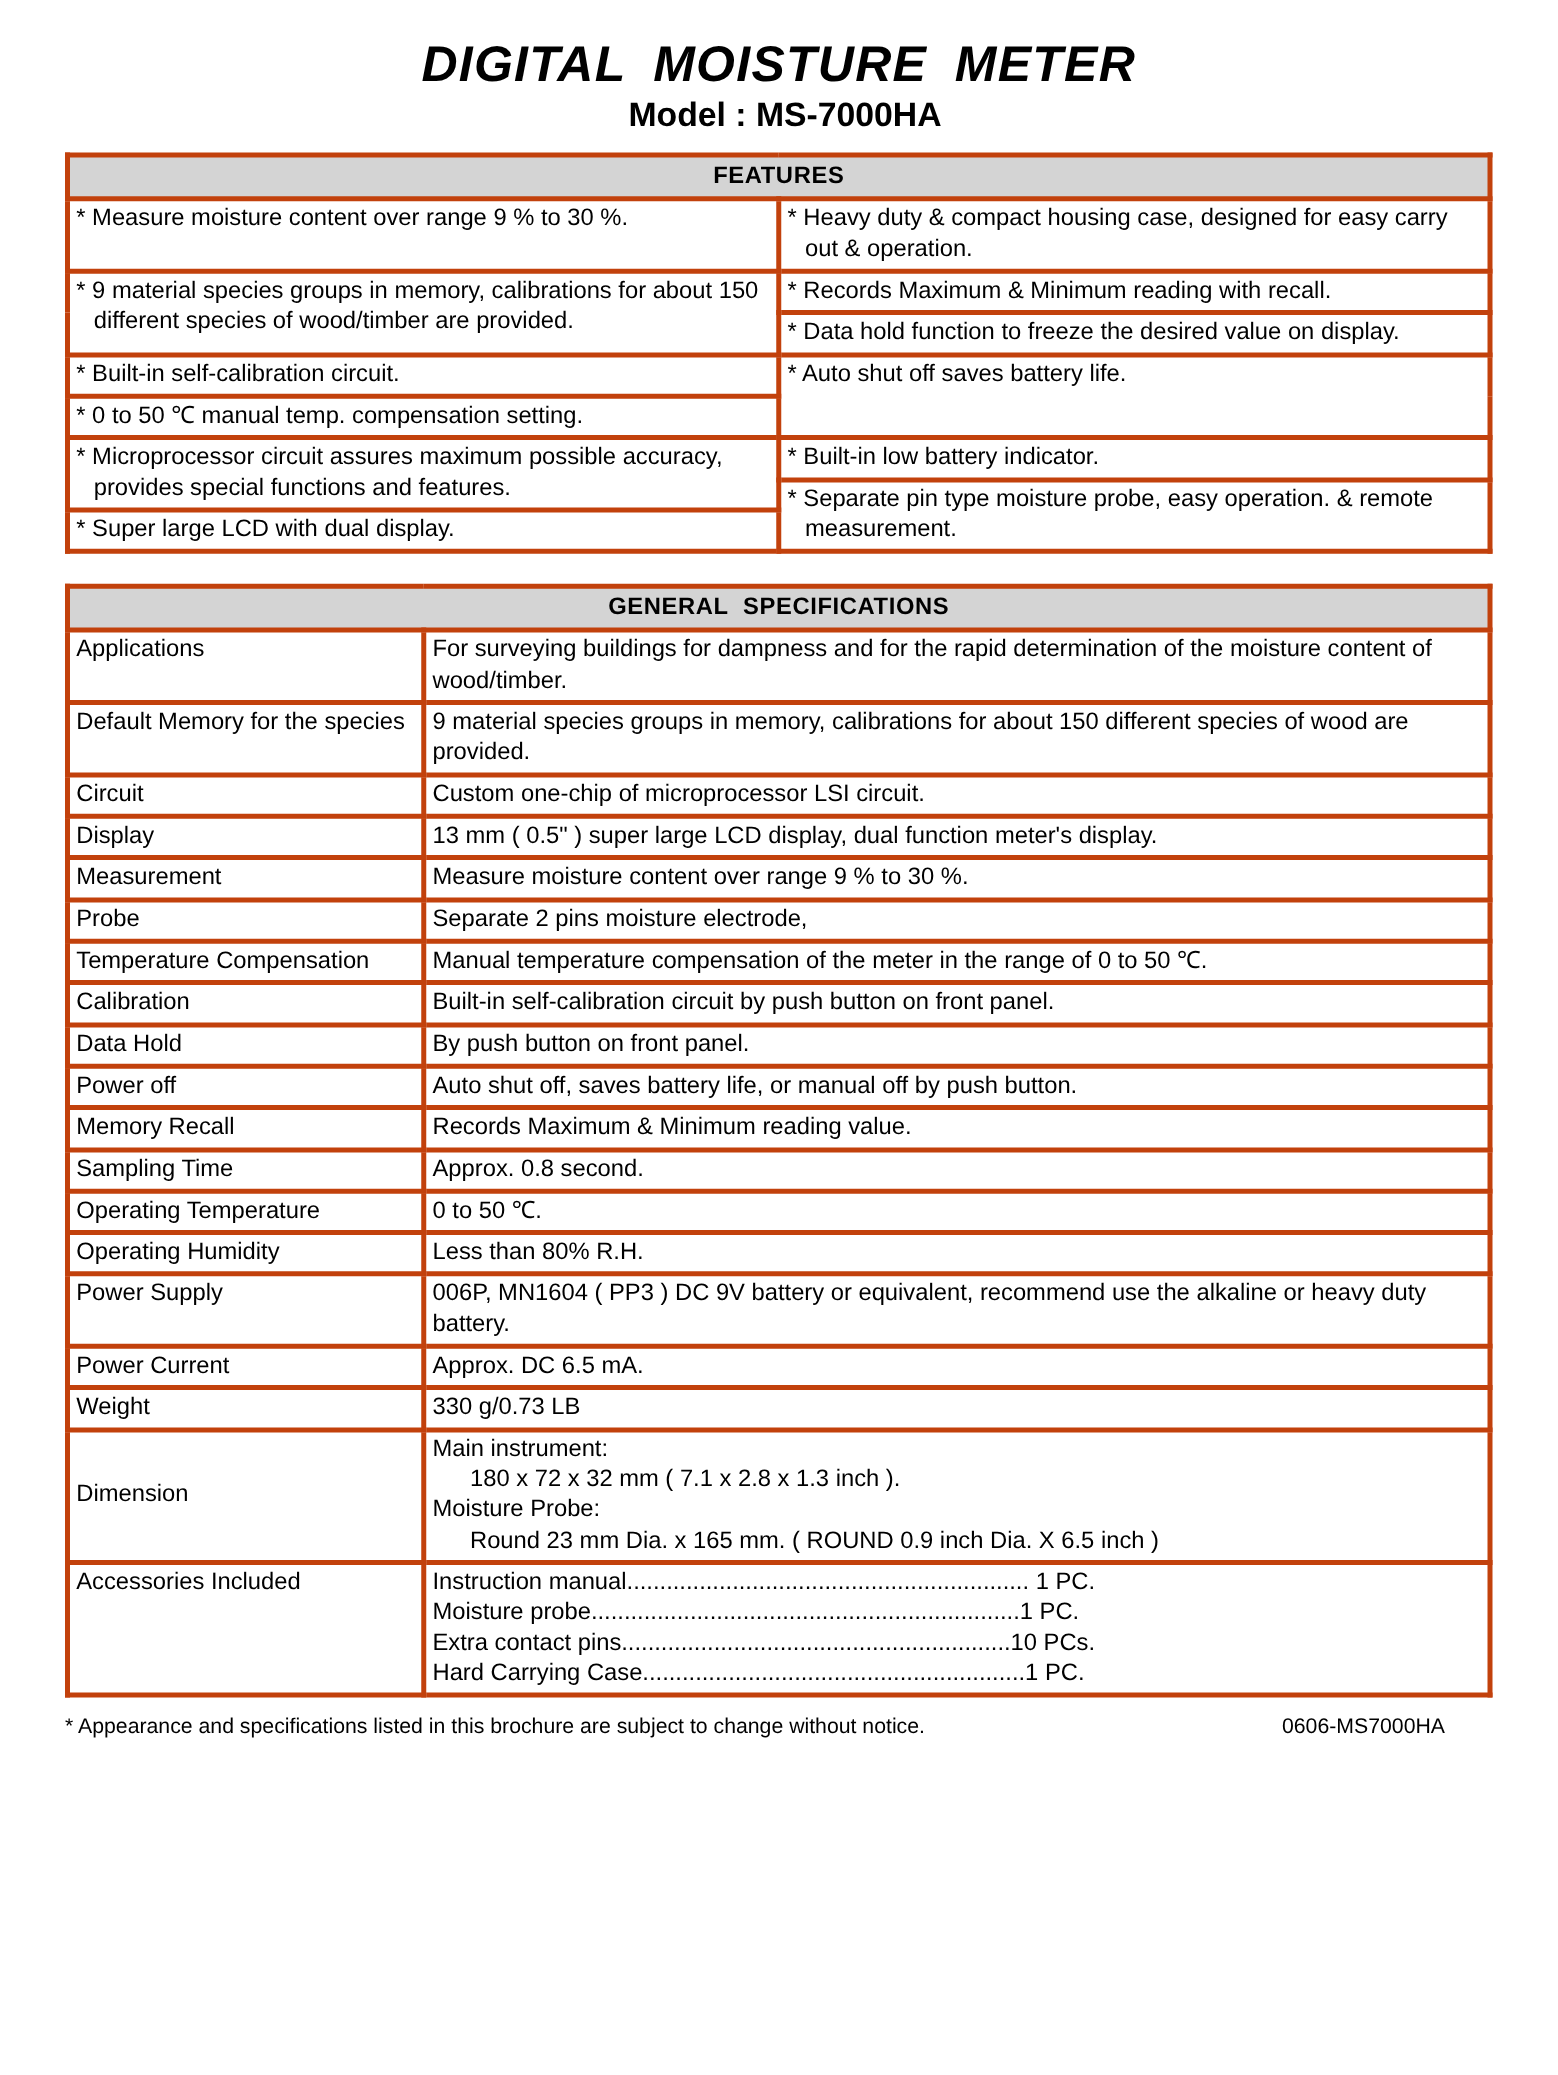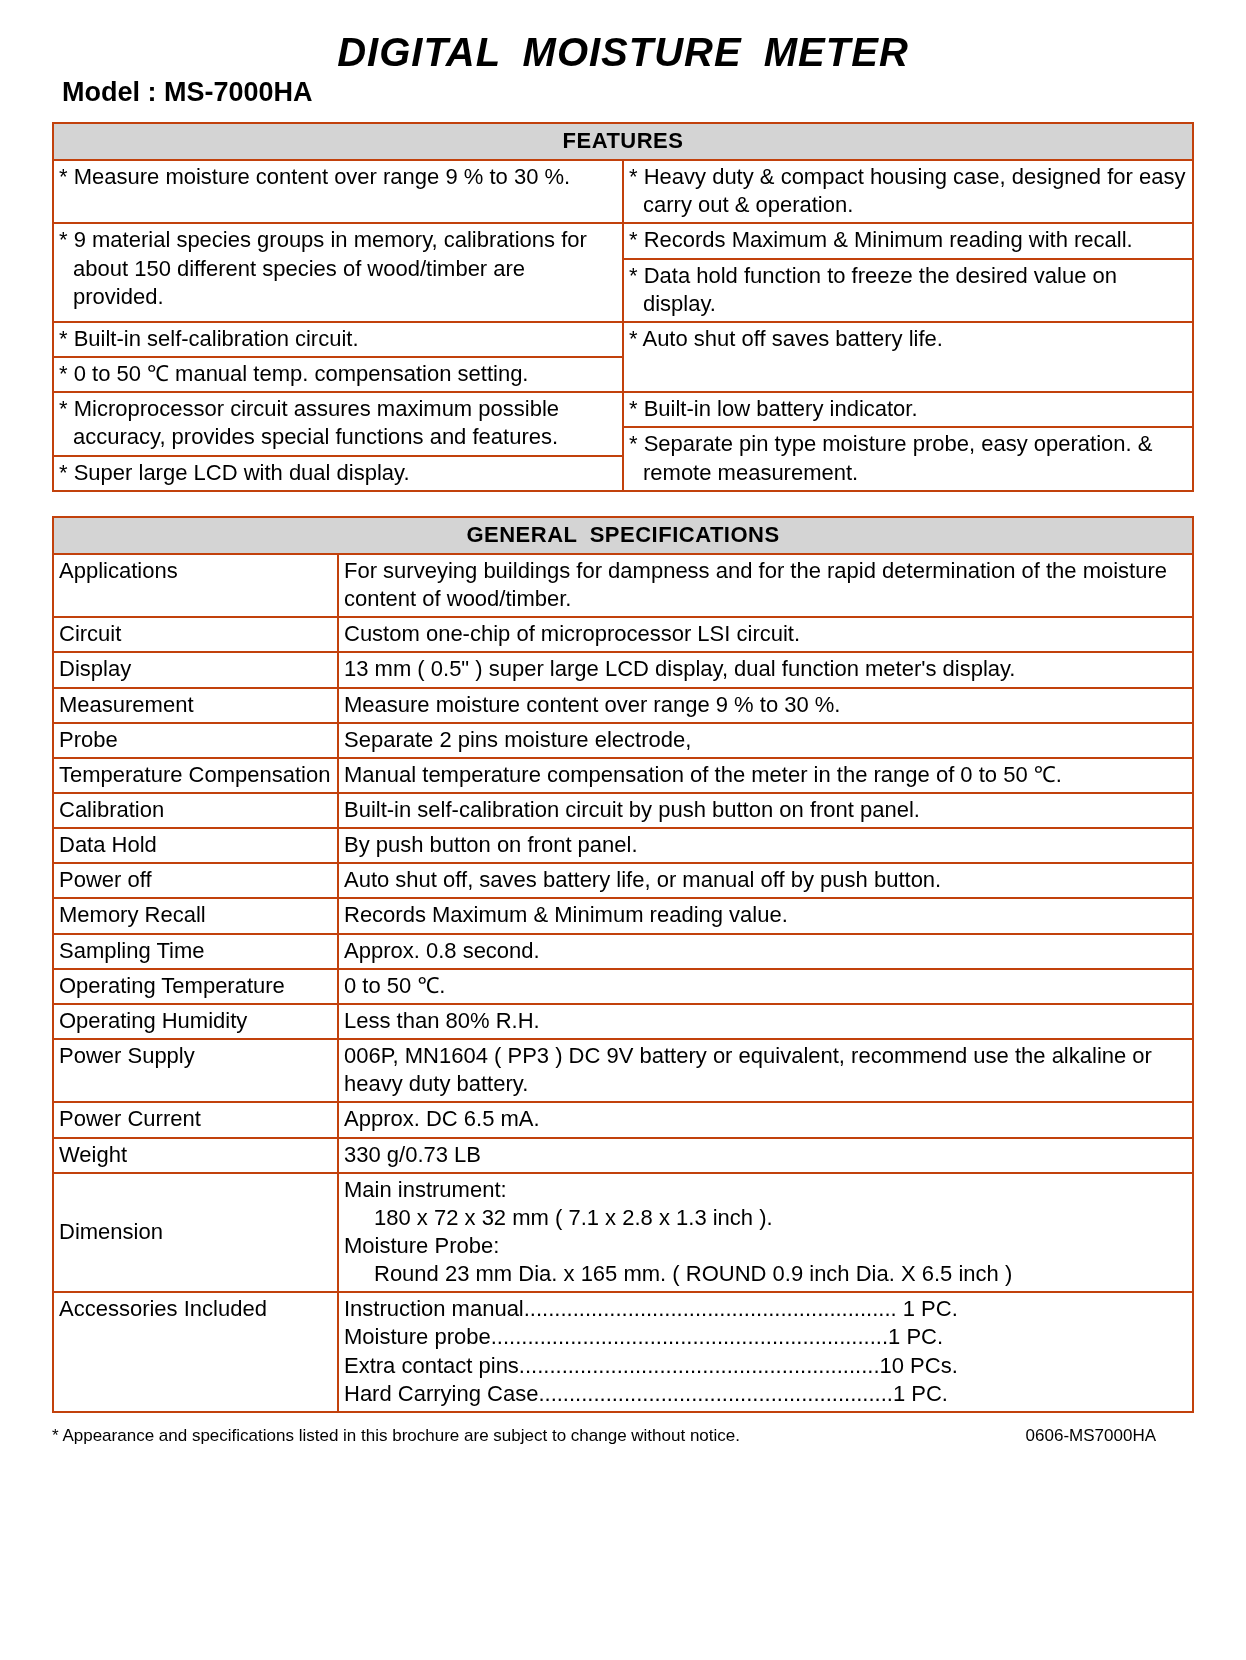--- a/index.html
+++ b/index.html
@@ -23,37 +23,38 @@
   .title {
     text-align: center;
     font-size: 40px;
     font-weight: bold;
     letter-spacing: 1px;
     margin: 6px 0 2px 0;
     word-spacing: 10px;
     font-style: italic;
   }
   .model {
+    text-align: center;
     font-size: 27px;
     font-weight: bold;
     margin: 0 0 14px 0;
     padding-left: 10px;
   }
   table {
     border-collapse: collapse;
     width: 100%;
     table-layout: fixed;
   }
   .features-table, .specs-table {
     border: 1px solid #000;
   }
   .features-table td, .specs-table td {
-    border: 2px solid #c2410c;
+    border: 4px solid #c2410c;
     vertical-align: top;
-    font-size: 22px;
+    font-size: 19px;
     line-height: 1.28;
     padding: 2px 5px 3px 5px;
   }
   .section-head {
     background: #d4d4d4;
     text-align: center;
     font-weight: bold;
     font-size: 23px;
     letter-spacing: 0.5px;
     padding: 3px 0 4px 0 !important;
@@ -170,20 +171,24 @@
     <tbody>
       <tr>
         <td class="section-head" colspan="2">GENERAL  SPECIFICATIONS</td>
       </tr>
 
       <tr>
         <td class="spec-label">Applications</td>
         <td>For surveying buildings for dampness and for the rapid determination of the moisture content of wood/timber.</td>
       </tr>
       <tr>
+        <td class="spec-label">Default Memory for the species</td>
+        <td>9 material species groups in memory, calibrations for about 150 different species of wood are provided.</td>
+      </tr>
+      <tr>
         <td class="spec-label">Circuit</td>
         <td>Custom one-chip of microprocessor LSI circuit.</td>
       </tr>
       <tr>
         <td class="spec-label">Display</td>
         <td>13 mm ( 0.5" ) super large LCD display,     dual function meter's display.</td>
       </tr>
       <tr>
         <td class="spec-label">Measurement</td>
         <td>Measure moisture content over range 9 % to 30 %.</td>

